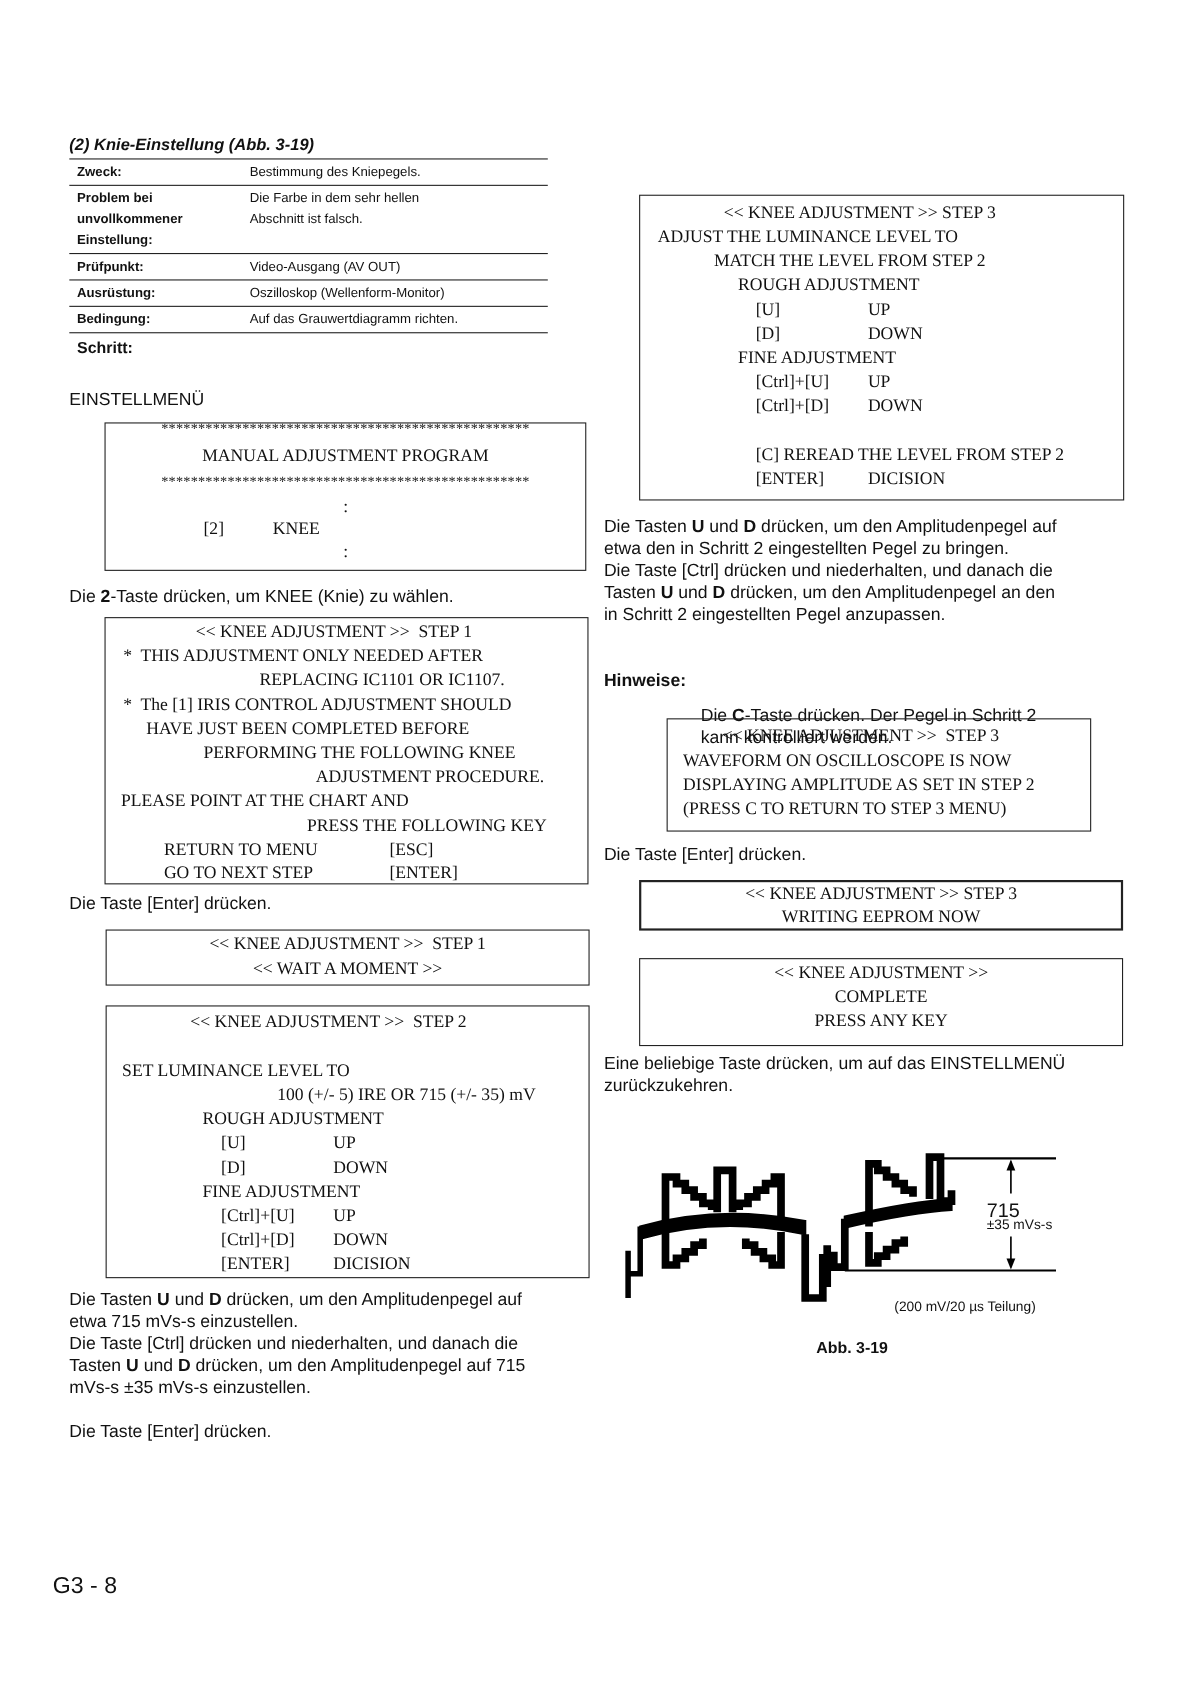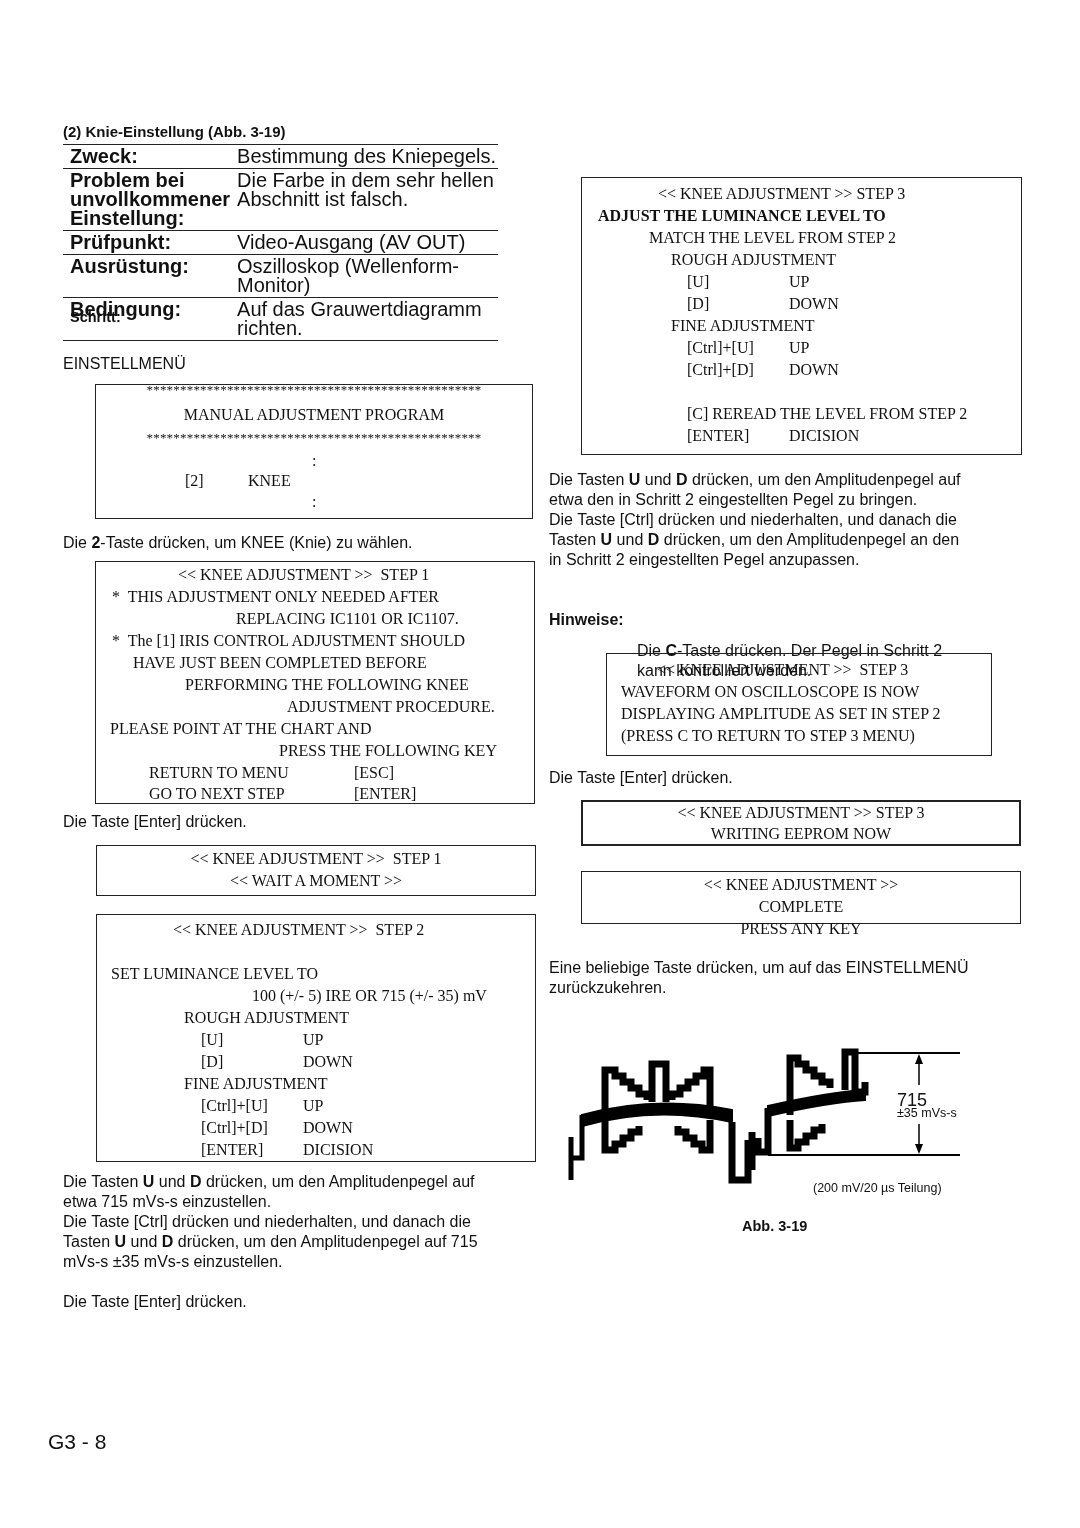--- a/index.html
+++ b/index.html
@@ -1,24 +1,24 @@
 <!DOCTYPE html>
 <html><head>
 <meta charset="utf-8">
 <style>
   html, body { margin: 0; padding: 0; background: #ffffff; }
   body { width: 1080px; height: 1528px; position: relative; overflow: hidden; color: #111; }
   .sans { font-family: "Liberation Sans", sans-serif; }
   .abs { position: absolute; }
 
   
-  #section-title { left: 63px; top: 123px; font-size: 15px; font-weight: bold; }
+  #section-title { left: 63px; top: 123px; font-size: 15px; font-weight: bold; font-style: italic; }
 
   
-  #spec-table { left: 63px; top: 144px; width: 435px; font-size: 20px; border-collapse: collapse; }
+  #spec-table { left: 63px; top: 144px; width: 435px; font-size: 12px; border-collapse: collapse; }
   #spec-table td { vertical-align: top; padding: 2px 0 2px 7px; line-height: 19px; }
   #spec-table tr { border-top: 1px solid #222; }
   #spec-table tr.last { border-bottom: 1px solid #222; }
   #spec-table td.k { font-weight: bold; width: 150px; }
   .vorgang { left: 70px; top: 309px; font-size: 14.5px; font-weight: bold; }
 
   .para { font-size: 16px; line-height: 20px; }
   .para b { font-weight: bold; }
 
   .box { position: absolute; border: 1.5px solid #222; font-family: "Liberation Serif", serif; font-size: 16px; line-height: 22px; box-sizing: border-box; margin-left: 32px; }
@@ -129,21 +129,21 @@
   <div>etwa 715 mVs-s einzustellen.</div>
   <div>Die Taste [Ctrl] drücken und niederhalten, und danach die</div>
   <div><span>Tasten </span><b>U</b><span> und </span><b>D</b><span> drücken, um den Amplitudenpegel auf 715</span></div>
   <div>mVs-s ±35 mVs-s einzustellen.</div>
 </div>
 
 <div class="abs sans para" style="left:63px; top:1292px;">Die Taste [Enter] drücken.</div>
 
 <div class="box" style="left:549px; top:177px; width:441px; height:278px;">
   <div class="ln" style="left:76px; top:5px;">&lt;&lt; KNEE ADJUSTMENT &gt;&gt; STEP 3</div>
-  <div class="ln" style="left:16px; top:27px;font-weight:bold;">ADJUST THE LUMINANCE LEVEL TO</div>
+  <div class="ln" style="left:16px; top:27px;">ADJUST THE LUMINANCE LEVEL TO</div>
   <div class="ln" style="left:67px; top:49px;">MATCH THE LEVEL FROM STEP 2</div>
   <div class="ln" style="left:89px; top:71px;">ROUGH ADJUSTMENT</div>
   <div class="ln" style="left:105px; top:93px;">[U]</div>
   <div class="ln" style="left:207px; top:93px;">UP</div>
   <div class="ln" style="left:105px; top:115px;">[D]</div>
   <div class="ln" style="left:207px; top:115px;">DOWN</div>
   <div class="ln" style="left:89px; top:137px;">FINE ADJUSTMENT</div>
   <div class="ln" style="left:105px; top:159px;">[Ctrl]+[U]</div>
   <div class="ln" style="left:207px; top:159px;">UP</div>
   <div class="ln" style="left:105px; top:181px;">[Ctrl]+[D]</div>
@@ -174,21 +174,21 @@
   <div class="ln" style="left:14px; top:71px;">(PRESS C TO RETURN TO STEP 3 MENU)</div>
 </div>
 
 <div class="abs sans para" style="left:549px; top:768px;">Die Taste [Enter] drücken.</div>
 
 <div class="box" style="left:549px; top:800px; width:440px; height:46px; border-width:2px;">
   <div class="ln center" style="top:0px;">&lt;&lt; KNEE ADJUSTMENT &gt;&gt; STEP 3</div>
   <div class="ln center" style="top:21px;">WRITING EEPROM NOW</div>
 </div>
 
-<div class="box" style="left:549px; top:871px; width:440px; height:53px;">
+<div class="box" style="left:549px; top:871px; width:440px; height:80px;">
   <div class="ln center" style="top:2px;">&lt;&lt; KNEE ADJUSTMENT &gt;&gt;</div>
   <div class="ln center" style="top:24px;">COMPLETE</div>
   <div class="ln center" style="top:46px;">PRESS ANY KEY</div>
 </div>
 
 <div class="abs sans para" style="left:549px; top:958px;">
   <div>Eine beliebige Taste drücken, um auf das EINSTELLMENÜ</div>
   <div>zurückzukehren.</div>
 </div>
 

